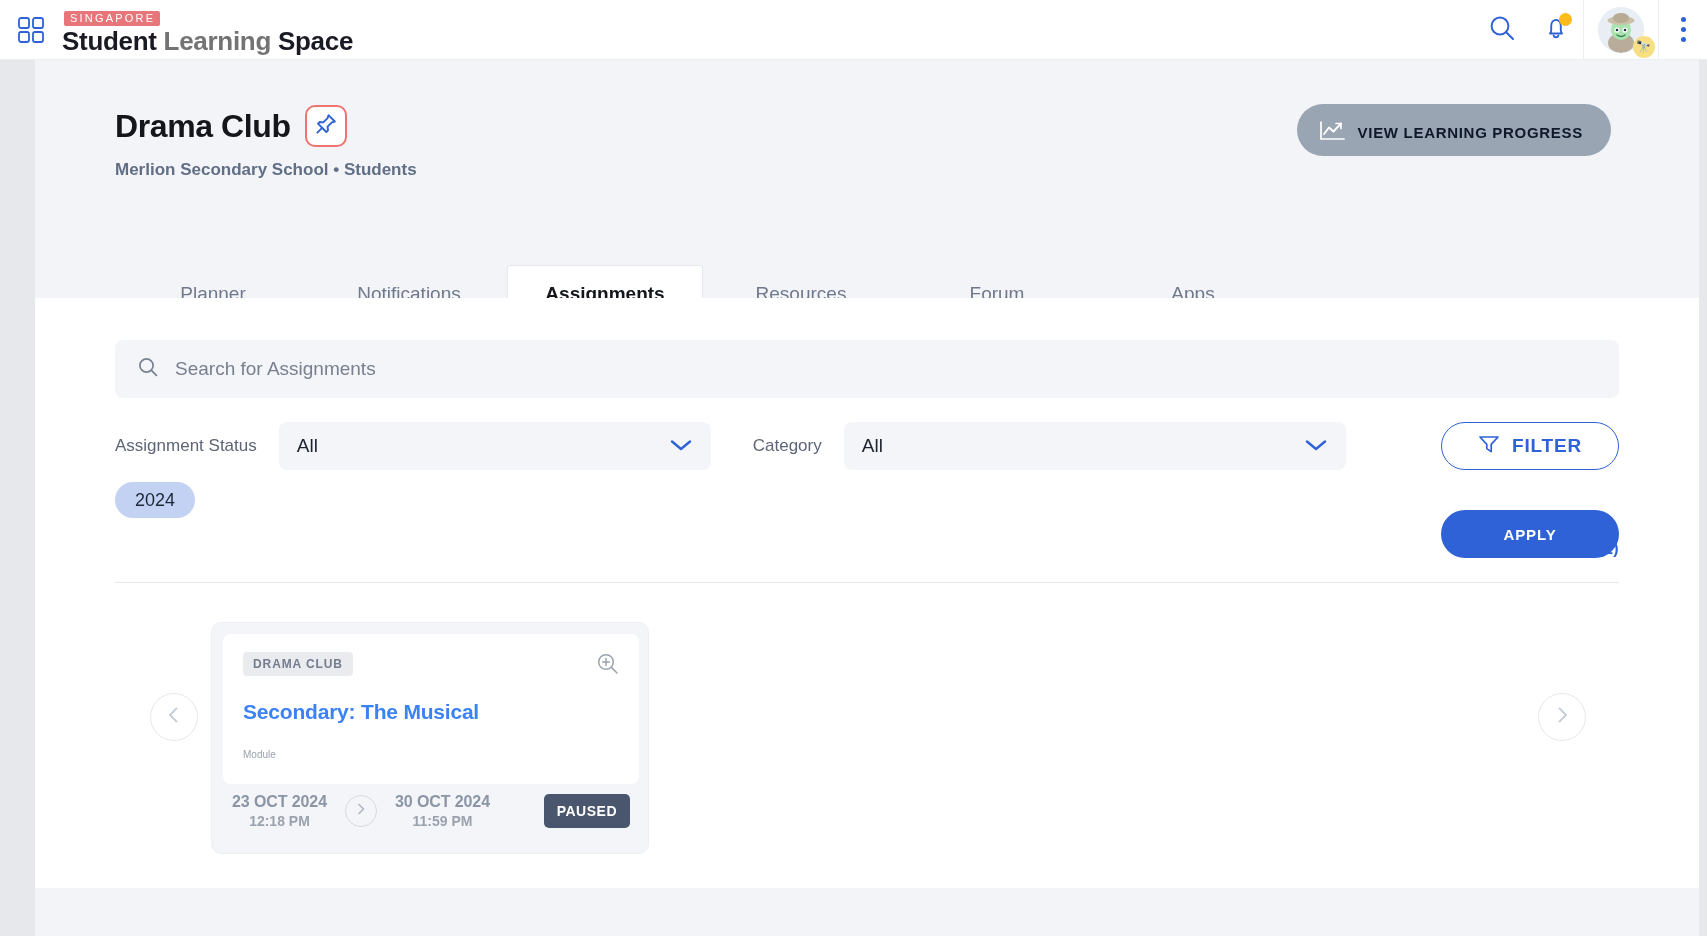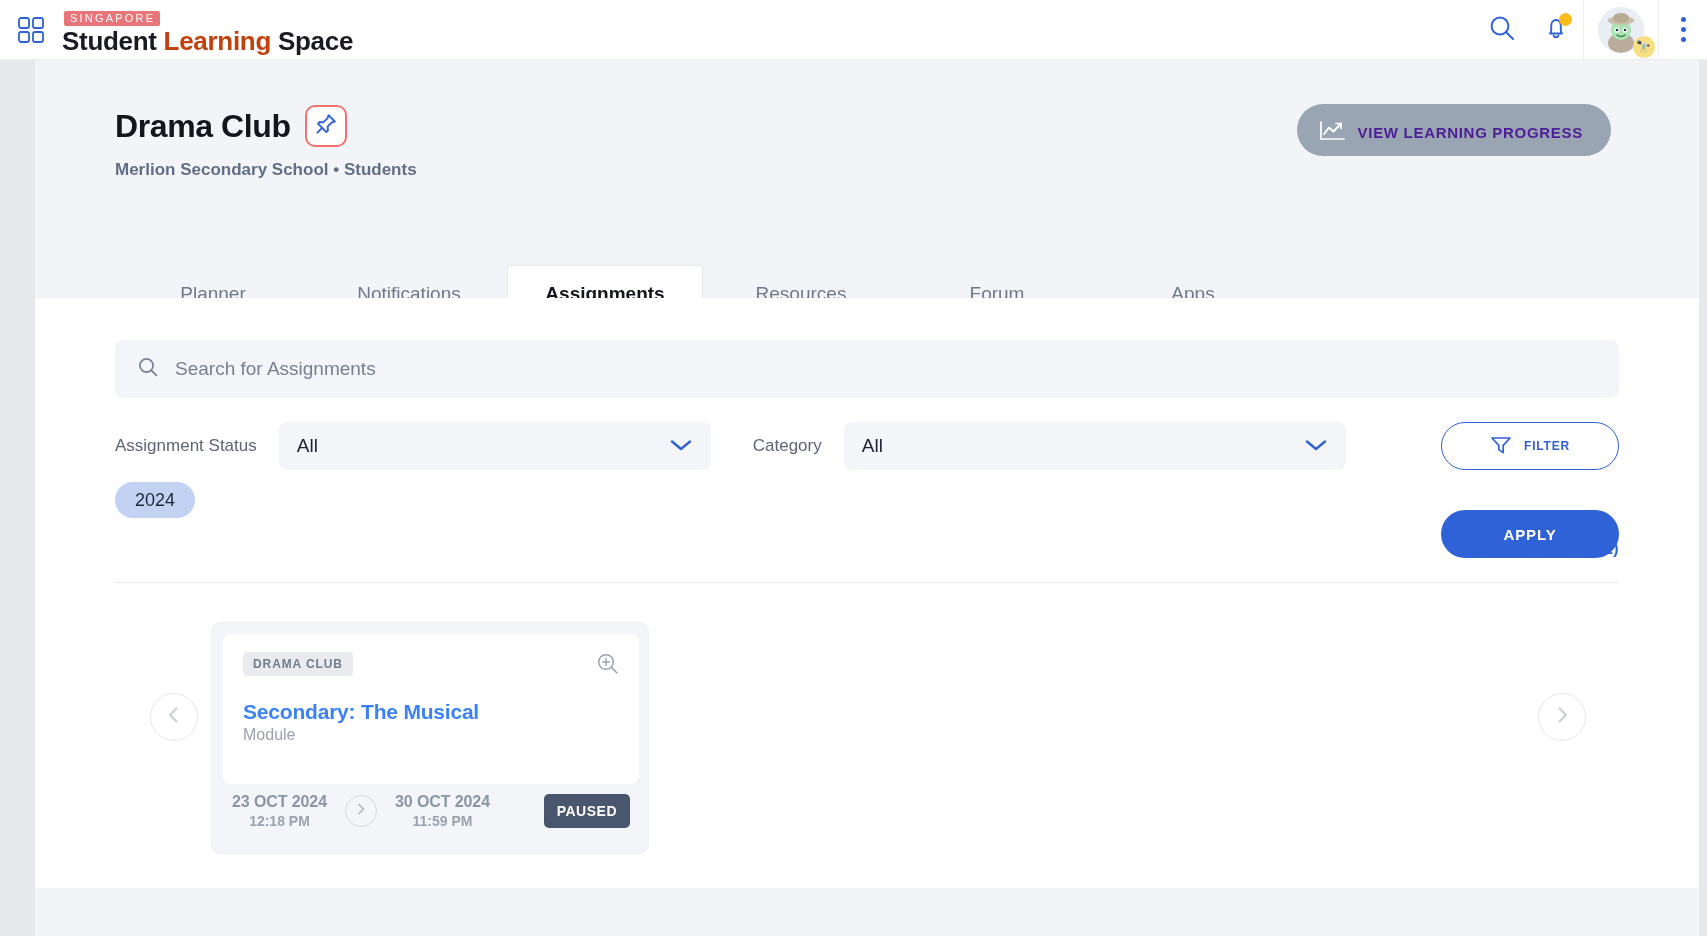--- a/index.html
+++ b/index.html
@@ -30,21 +30,21 @@
     font-weight: 400;
     padding: 1px 5px 2px 6px;
     border-radius: 2px;
     margin-left: 2px;
     line-height: 12px;
   }
   .logo-text {
     font-size: 26px; font-weight: bold; letter-spacing: -0.3px;
     color: #1a1a24; line-height: 30px; white-space: nowrap;
   }
-  .logo-text .blue { color: #c2410c; }
+  .logo-text .blue { color: #737373; }
   .topbar-right {
     margin-left: auto; display: flex; align-items: center; height: 60px;
   }
   .icon-btn {
     width: 54px; height: 60px;
     display: flex; align-items: center; justify-content: center;
     position: relative;
   }
   .bell-dot {
     position: absolute; top: 13px; right: 11px;
@@ -90,21 +90,21 @@
   .pin-box {
     width: 42px; height: 42px; border: 2px solid #ef7470; border-radius: 10px;
     background: #ffffff; display: flex; align-items: center; justify-content: center;
   }
   .subtitle { position: absolute; left: 80px; top: 100px; font-size: 17px; font-weight: bold; color: #616e86; }
 
   .progress-btn {
     position: absolute; right: 88px; top: 44px;
     height: 52px; padding: 4px 28px 0 22px;
     background: #9aa5b3; border: none; border-radius: 26px;
-    color: #4c1d95; font-size: 15px; font-weight: bold; letter-spacing: 0.7px;
+    color: #0f172a; font-size: 15px; font-weight: bold; letter-spacing: 0.7px;
     display: flex; align-items: center; gap: 13px; cursor: pointer;
   }
 
   
   .tabs { position: absolute; left: 80px; top: 205px; width: 1204px; height: 62px; display: flex; }
   .tab {
     height: 57px; display: flex; align-items: center; justify-content: center;
     font-size: 19px; color: #70798c; cursor: pointer; position: relative;
     background: transparent;
   }
@@ -140,21 +140,21 @@
     font-size: 19px; color: #1c222e; cursor: pointer; position: relative;
   }
   .select .chev { margin-left: auto; }
   .sel-status { width: 432px; margin-left: 22px; }
   .sel-cat { width: 502px; margin-left: 22px; }
 
   .filter-btn {
     position: absolute; right: 0; top: 0;
     width: 178px; height: 48px; border-radius: 24px;
     border: 1.6px solid #2f62d6; background: #ffffff;
-    color: #2f62d6; font-size: 12px; font-weight: bold; letter-spacing: 0.8px;
+    color: #2f62d6; font-size: 19px; font-weight: bold; letter-spacing: 0.8px;
     display: flex; align-items: center; justify-content: center; gap: 12px; cursor: pointer;
     font-family: inherit;
   }
   .apply-btn {
     position: absolute; left: 80px; top: 184px; margin-left: 1326px;
     width: 178px; height: 48px; border-radius: 24px;
     border: none; background: #2f62d6; color: #ffffff;
     font-size: 15px; font-weight: bold; letter-spacing: 0.9px; cursor: pointer;
     font-family: inherit;
     margin-top: 28px;
@@ -192,21 +192,21 @@
     position: absolute; left: 11px; top: 11px;
     width: 416px; height: 150px;
     background: #ffffff; border-radius: 8px; padding: 18px 20px;
   }
   .card-badge {
     display: inline-block; background: #e9ebef; color: #737d8d;
     font-size: 12px; font-weight: bold; letter-spacing: 0.9px;
     padding: 5px 10px; border-radius: 4px;
   }
   .card-title { margin-top: 24px; font-size: 21px; font-weight: bold; color: #3b82f6; letter-spacing: -0.2px; }
-  .card-sub { margin-top: 2px; font-size: 16px; color: #9aa2ae; }
+  .card-sub { margin-top: 25px; font-size: 10px; color: #9aa2ae; }
   .card-zoom { position: absolute; right: 18px; top: 17px; cursor: pointer; }
 
   .card-footer {
     position: absolute; left: 0; bottom: 14px; width: 438px; height: 56px;
     display: flex; align-items: center; padding: 0 20px;
   }
   .date-col { text-align: center; }
   .date-main { font-size: 16px; font-weight: bold; color: #8b95a5; letter-spacing: -0.1px; }
   .date-time { font-size: 14px; font-weight: bold; color: #9aa2ae; margin-top: 2px; }
   .arrow-circle {

